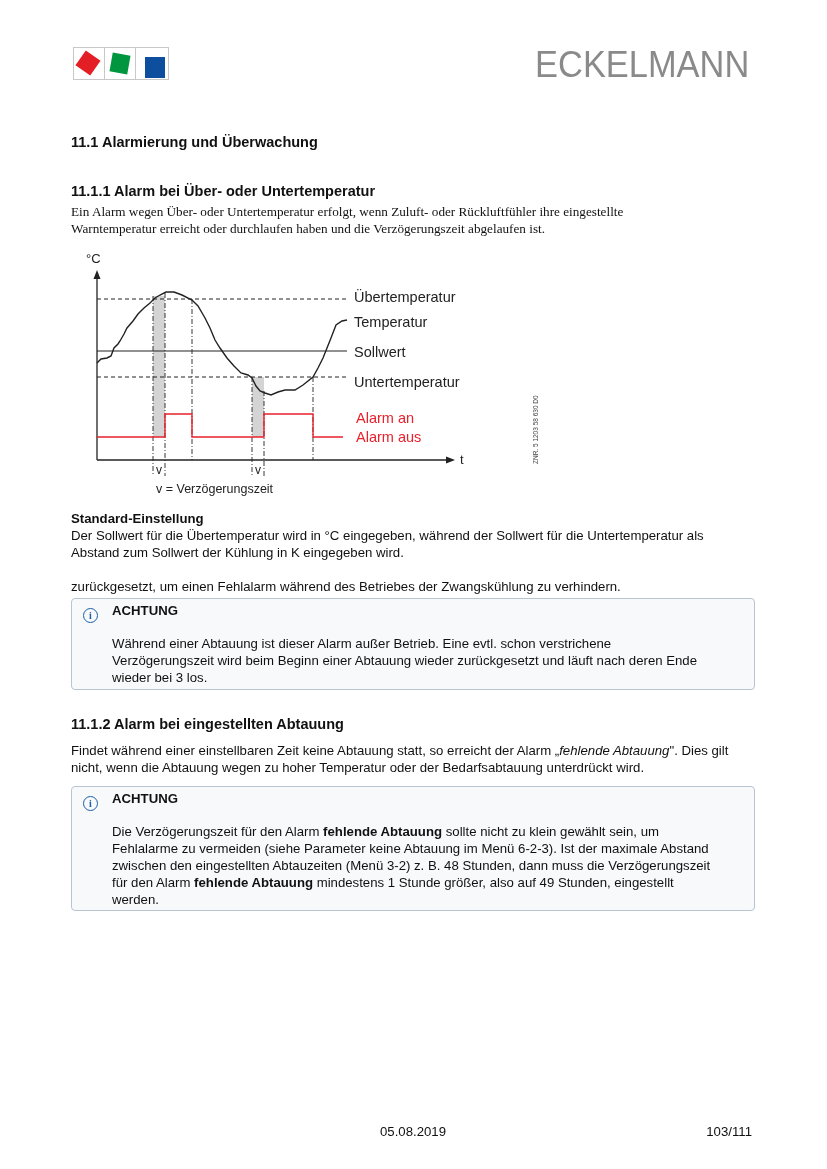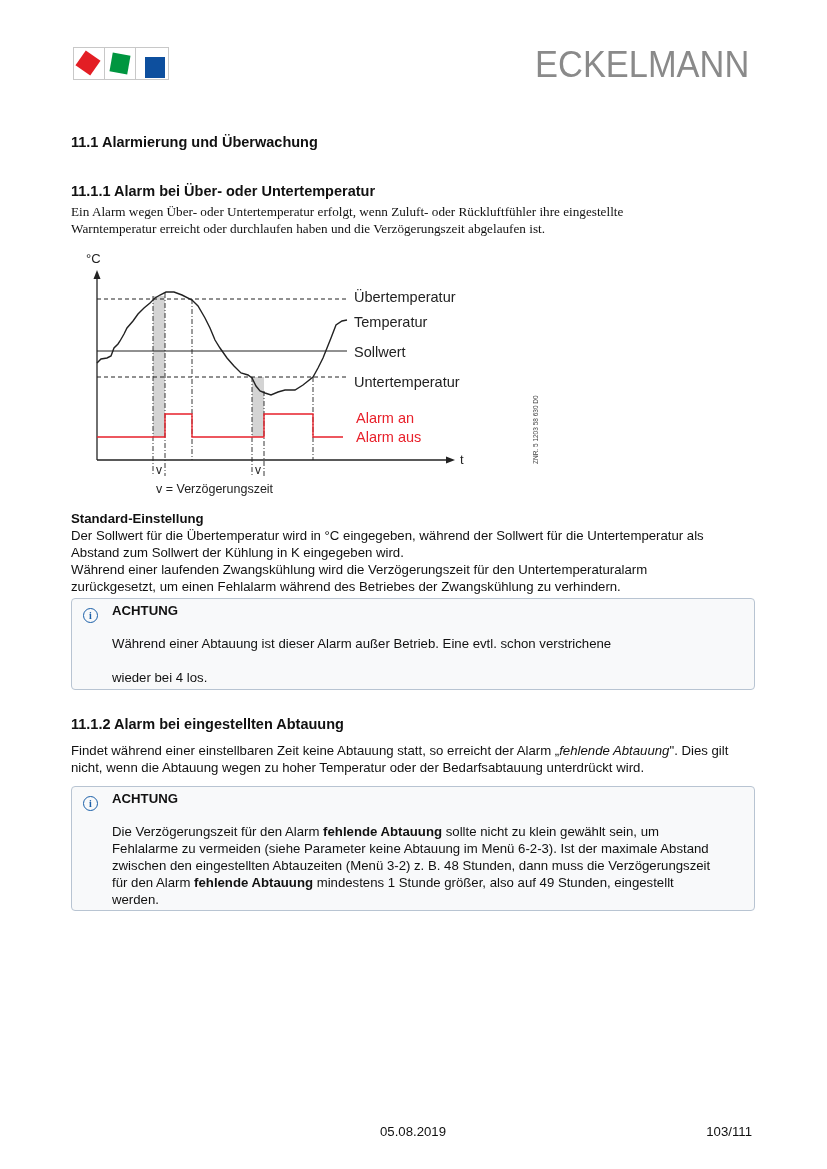--- a/index.html
+++ b/index.html
@@ -83,31 +83,31 @@
   <text x="195" y="226" font-size="12" fill="#222">v</text>
   <text x="96" y="245" font-size="12.5" fill="#222">v = Verzögerungszeit</text>
 
   <text x="0" y="0" font-size="6.5" fill="#444" transform="translate(478,216) rotate(-90)">ZNR. 5 1203 58 630 D0</text>
 </svg>
 
 <p class="p" style="top:510px;">
   <b>Standard-Einstellung</b><br>
   <span>Der Sollwert für die Übertemperatur wird in °C eingegeben, während der Sollwert für die Untertemperatur als</span><br>
   <span>Abstand zum Sollwert der Kühlung in K eingegeben wird.</span><br>
-  <span>Während einer laufenden Zwangskühlung wird die Verzögerungszeit für den Untertemperaturalarm</span><br>
+  <br>
   <span>zurückgesetzt, um einen Fehlalarm während des Betriebes der Zwangskühlung zu verhindern.</span>
 </p>
 
 <div class="note" style="top:598px;height:92px;">
   <div class="icon">i</div>
   <div class="title">ACHTUNG</div>
   <div class="body">
     <span>Während einer Abtauung ist dieser Alarm außer Betrieb. Eine evtl. schon verstrichene</span><br>
-    <br>
-    <span>wieder bei 4 los.</span>
+    <span>Verzögerungszeit wird beim Beginn einer Abtauung wieder zurückgesetzt und läuft nach deren Ende</span><br>
+    <span>wieder bei 3 los.</span>
   </div>
 </div>
 
 <h2 class="h" style="top:716px;">11.1.2  Alarm bei eingestellten Abtauung</h2>
 <p class="p" style="top:742px;">
   <span>Findet während einer einstellbaren Zeit keine Abtauung statt, so erreicht der Alarm „</span><i>fehlende Abtauung</i><span>". Dies gilt</span><br>
   <span>nicht, wenn die Abtauung wegen zu hoher Temperatur oder der Bedarfsabtauung unterdrückt wird.</span>
 </p>
 
 <div class="note" style="top:786px;height:125px;">

